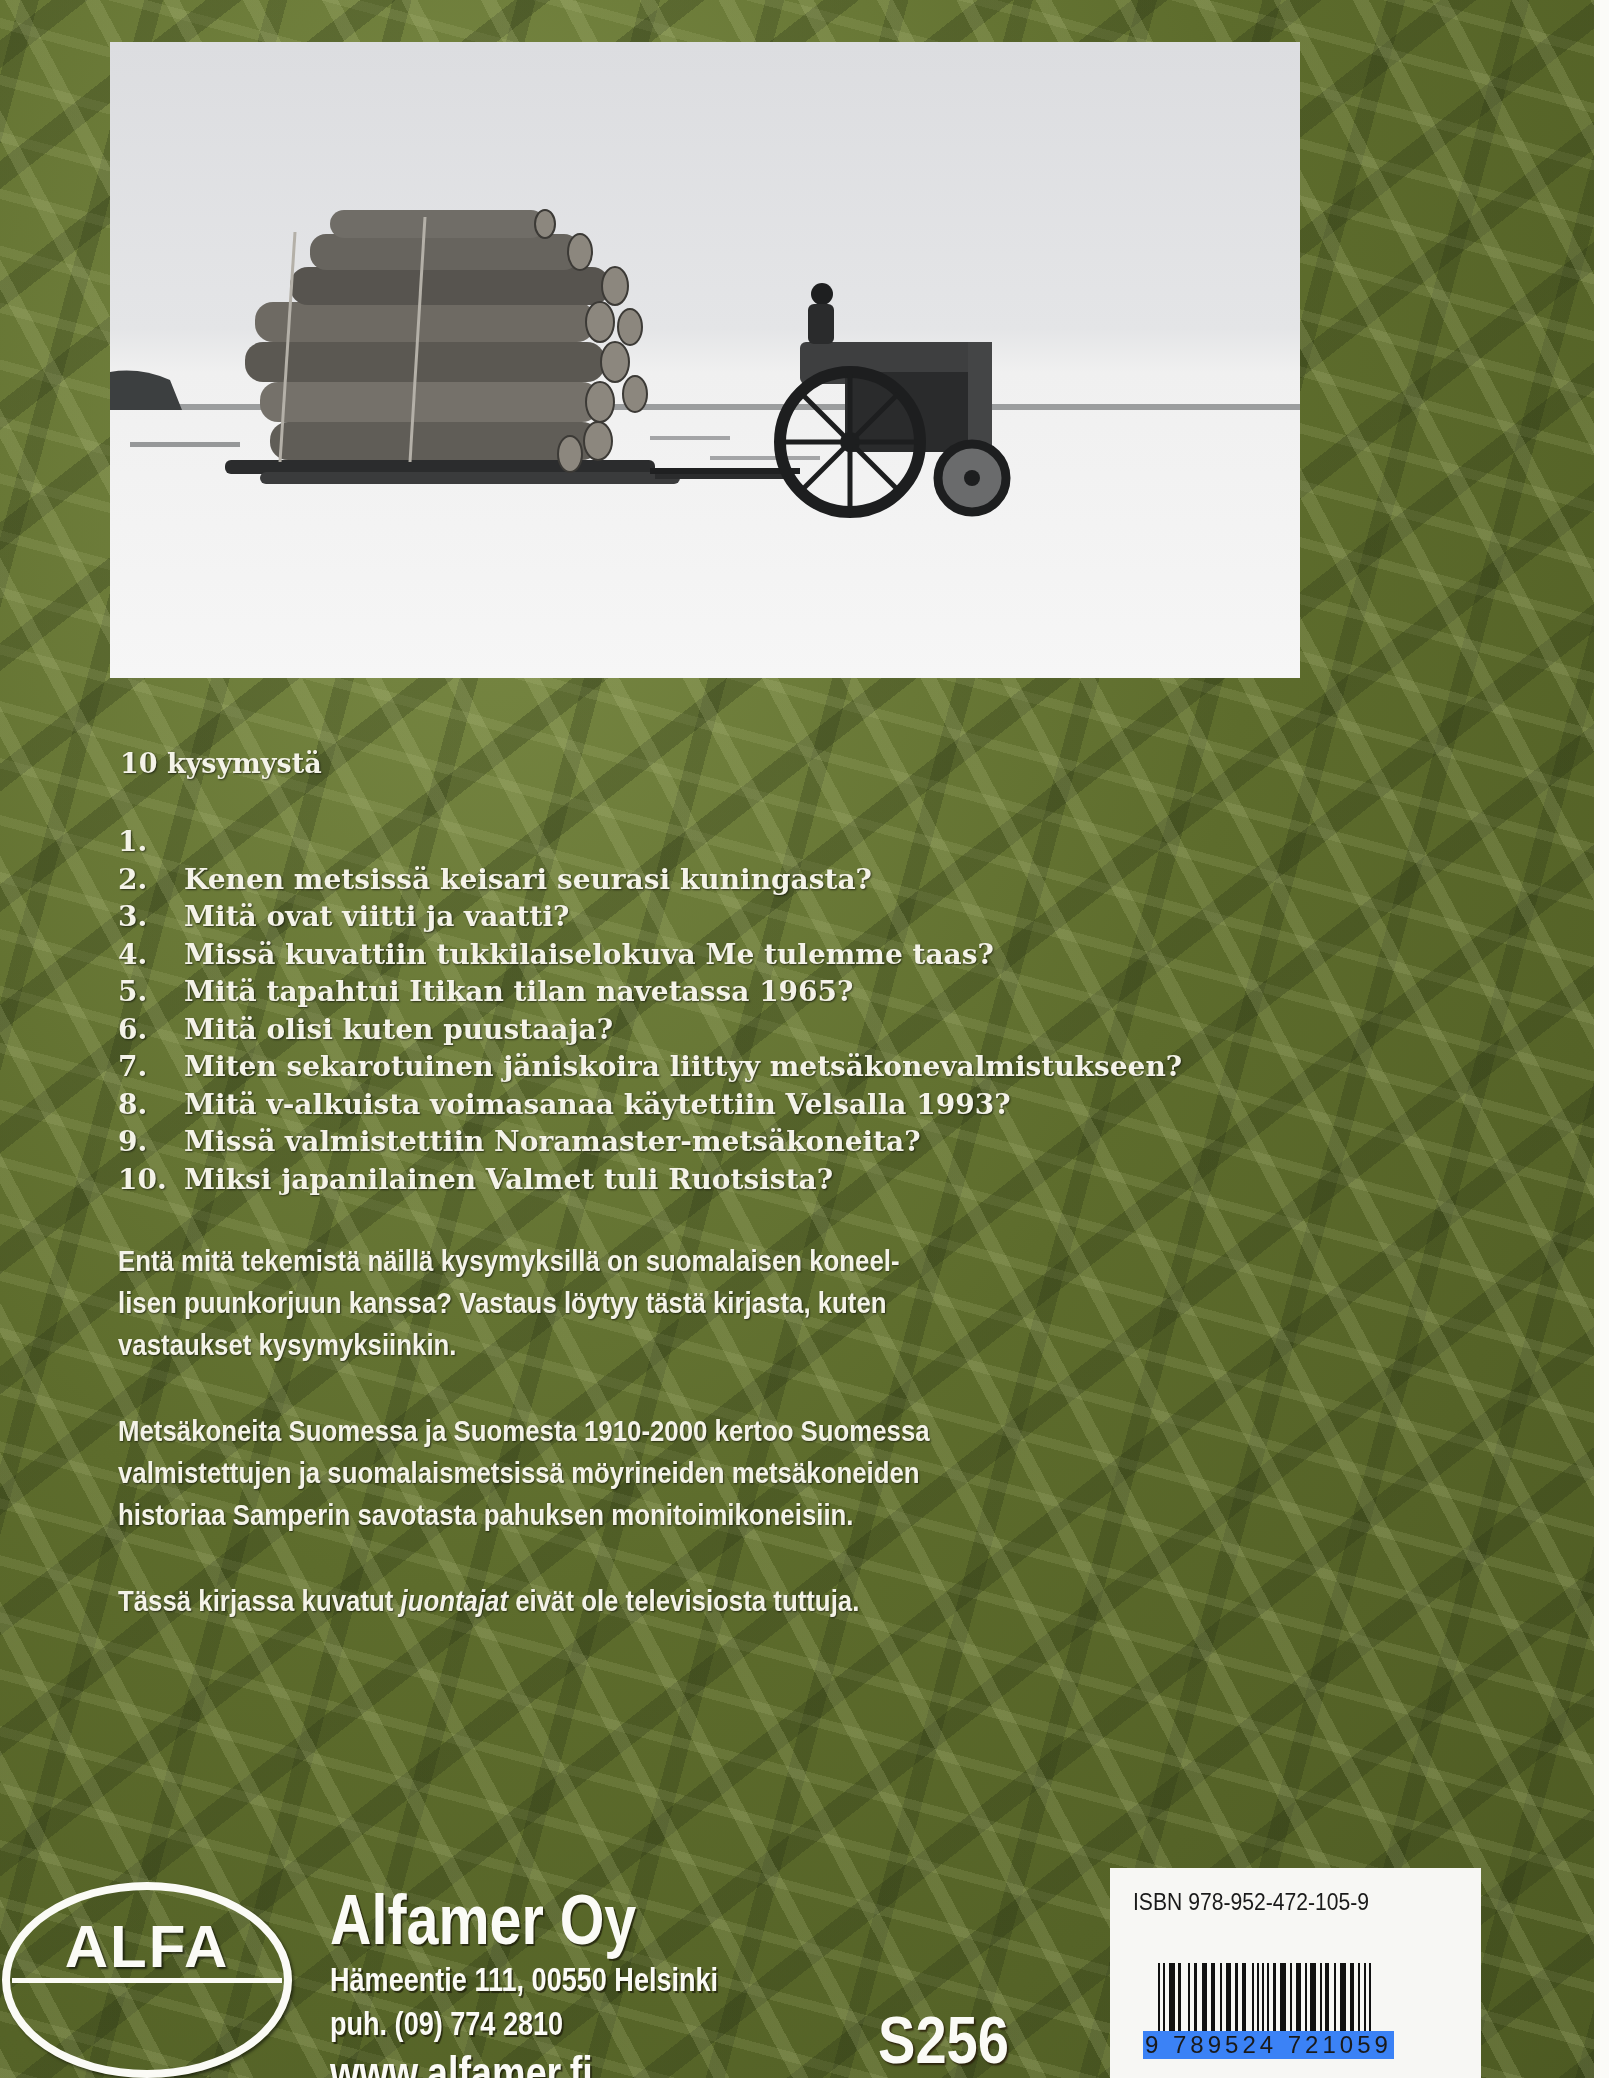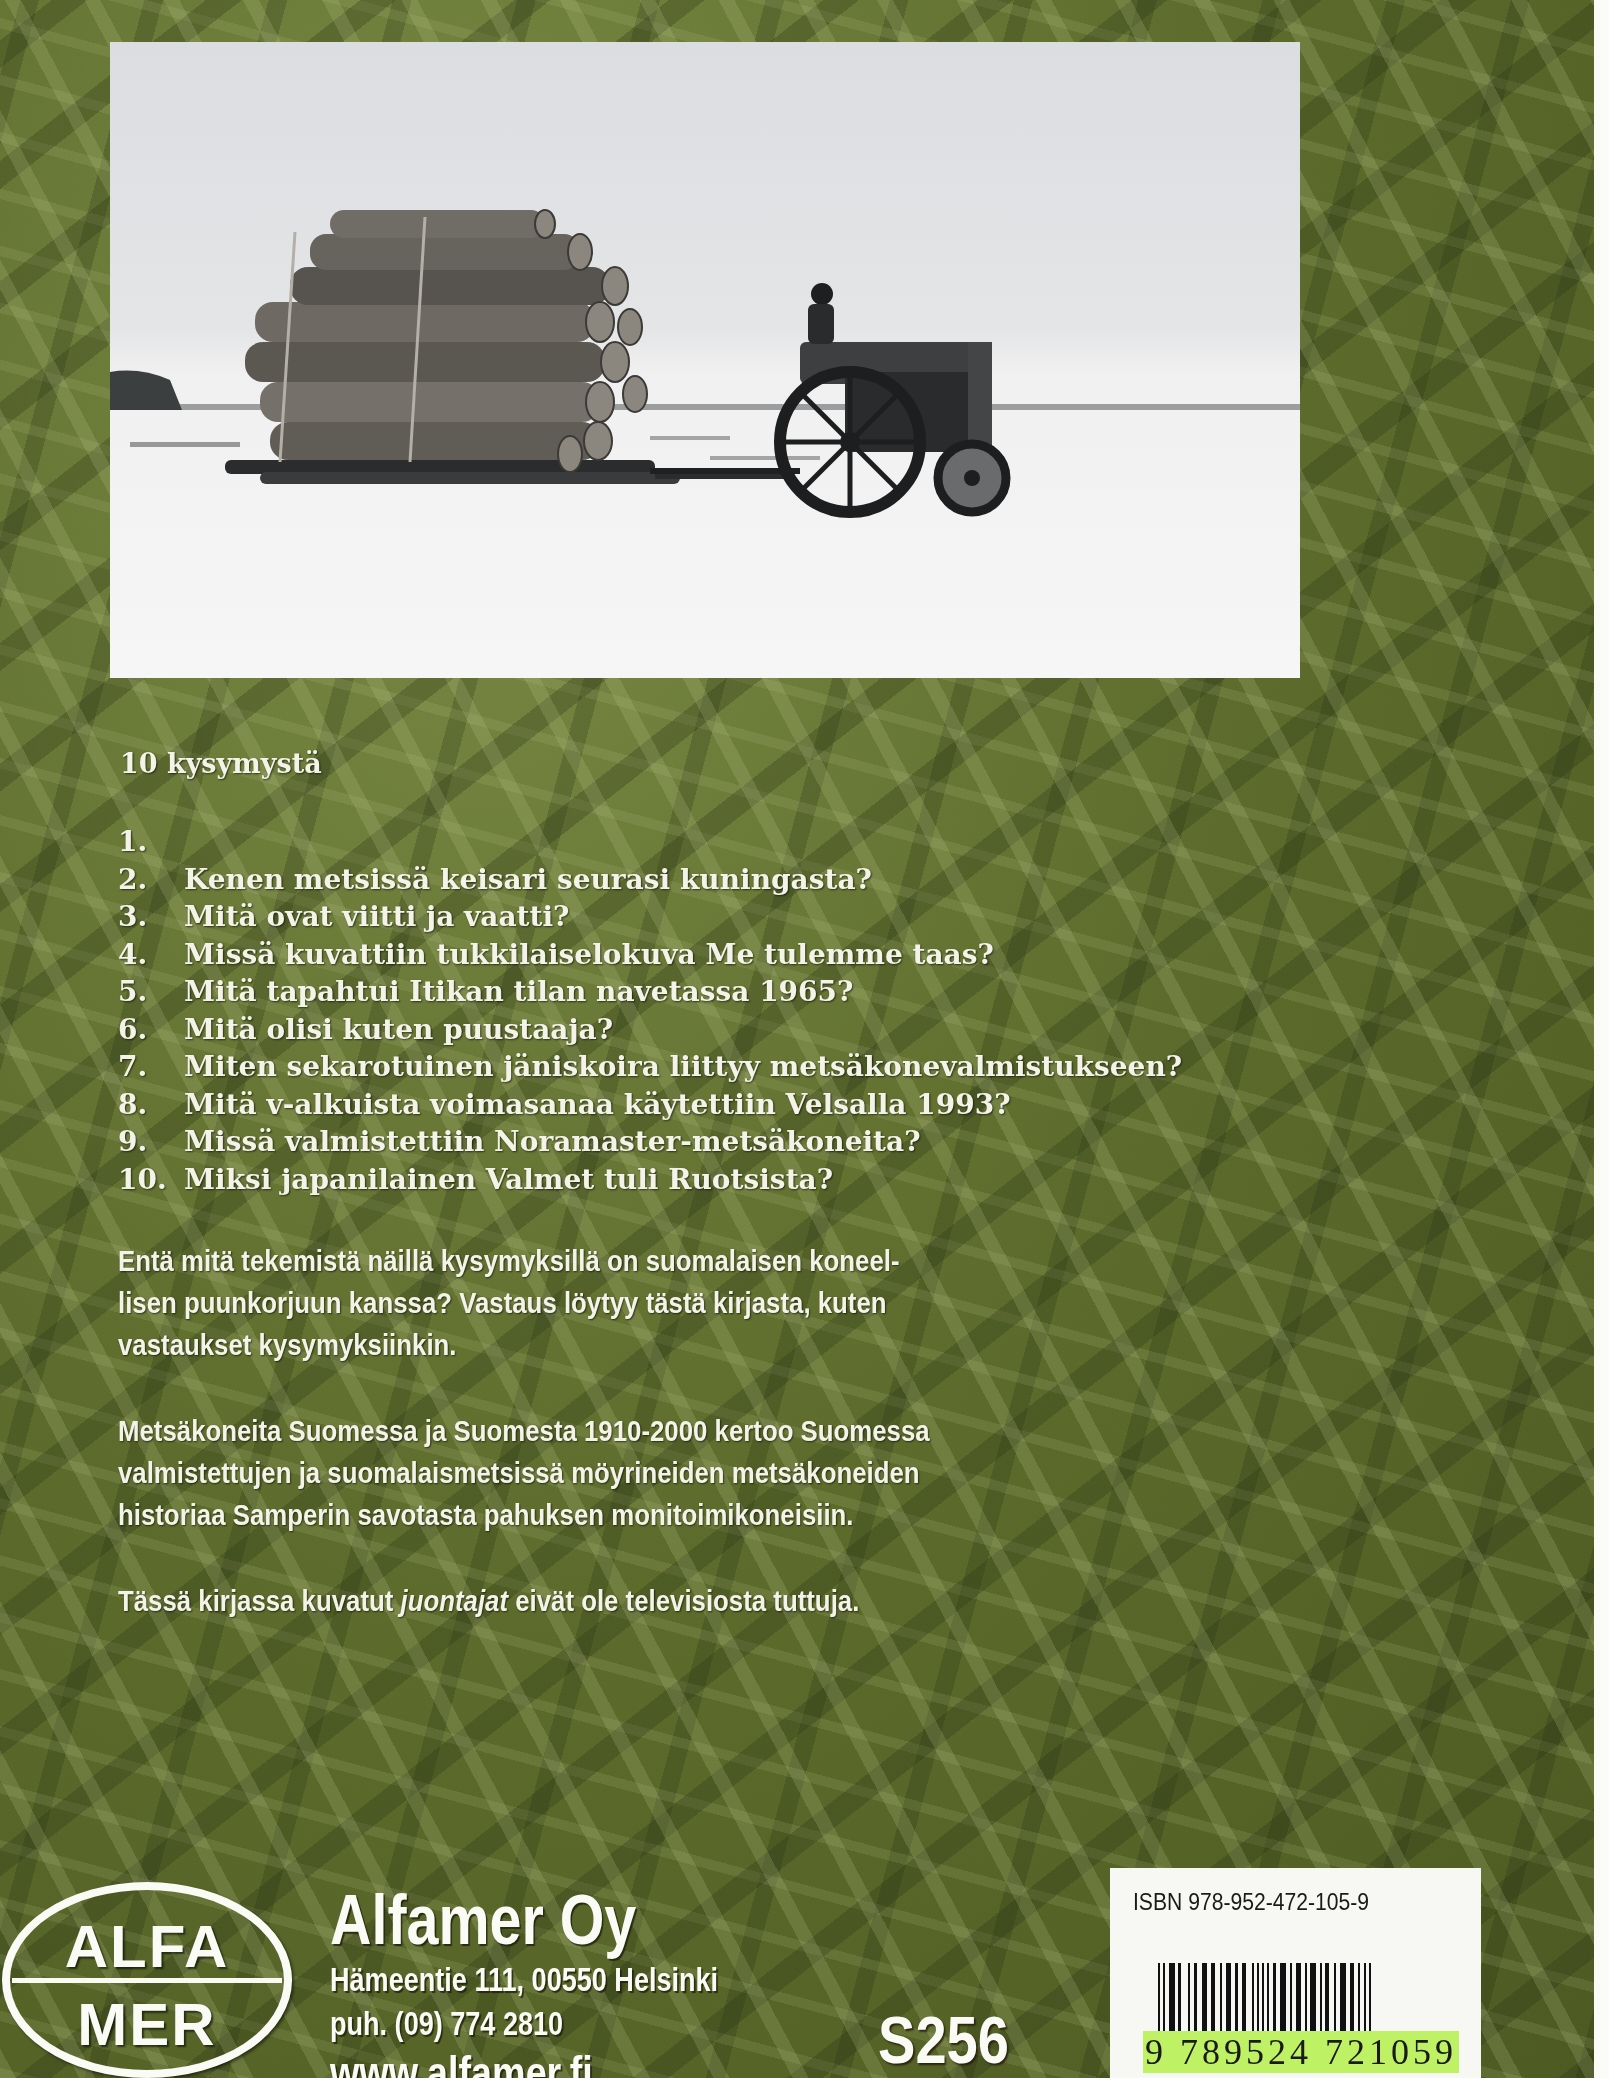--- a/index.html
+++ b/index.html
@@ -86,23 +86,23 @@
       position: absolute; left: 1110px; top: 1868px; width: 371px; height: 210px;
       background: #f7f7f4;
     }
     .isbn-text {
       position: absolute; left: 23px; top: 20px; font-family: "Liberation Sans", sans-serif;
       font-size: 24px; color: #1a1a1a; transform: scaleX(0.88); transform-origin: left top;
       white-space: nowrap;
     }
     .barcode { position: absolute; left: 48px; top: 95px; }
     .barcode-digits {
-      position: absolute; left: 33px; top: 163px; font-family: Liberation Serif, serif;
-      font-size: 36px; color: #1a1a1a; letter-spacing: 4px; white-space: nowrap;
-      background: #bef264; padding: 0 2px;
+      position: absolute; left: 33px; top: 163px; font-family: Liberation Sans, sans-serif;
+      font-size: 24px; color: #1a1a1a; letter-spacing: 4px; white-space: nowrap;
+      background: #3b82f6; padding: 0 2px;
     }
   </style>
 </head>
 <body>
 
 <div class="cover"></div>
 <div class="edge-strip"></div>
 
 <div class="photo">
   <svg width="1190" height="636" viewBox="0 0 1190 636">
@@ -226,21 +226,20 @@
     <span>Metsäkoneita Suomessa ja Suomesta 1910-2000 kertoo Suomessa</span><br>
     <span>valmistettujen ja suomalaismetsissä möyrineiden metsäkoneiden</span><br>
     <span>historiaa Samperin savotasta pahuksen monitoimikoneisiin.</span>
   </p>
   <p class="para p3"><span>Tässä kirjassa kuvatut </span><span class="em">juontajat</span><span> eivät ole televisiosta tuttuja.</span></p>
 </div>
 
 <div class="logo">
   <div class="top">ALFA</div>
   <div class="divider"></div>
-  <div class="bottom">MER</div>
 </div>
 
 <div class="pub">
   <div class="pub-name">Alfamer Oy</div>
   <div class="pub-line">Hämeentie 111, 00550 Helsinki</div>
   <div class="pub-line">puh. (09) 774 2810</div>
   <div class="pub-web">www.alfamer.fi</div>
 </div>
 
 <div class="code">S256</div>

